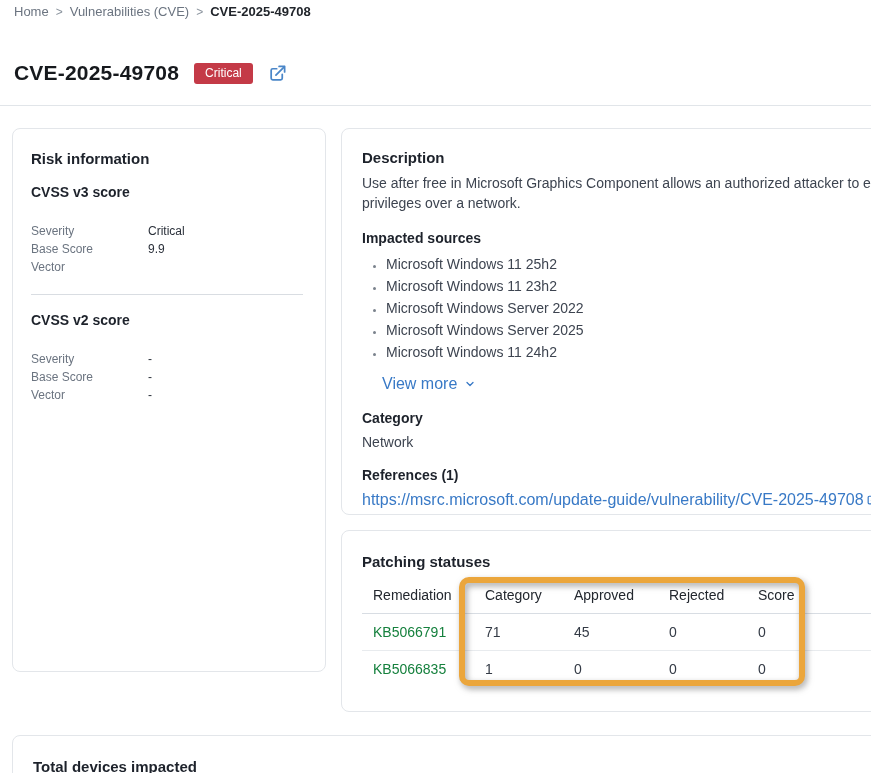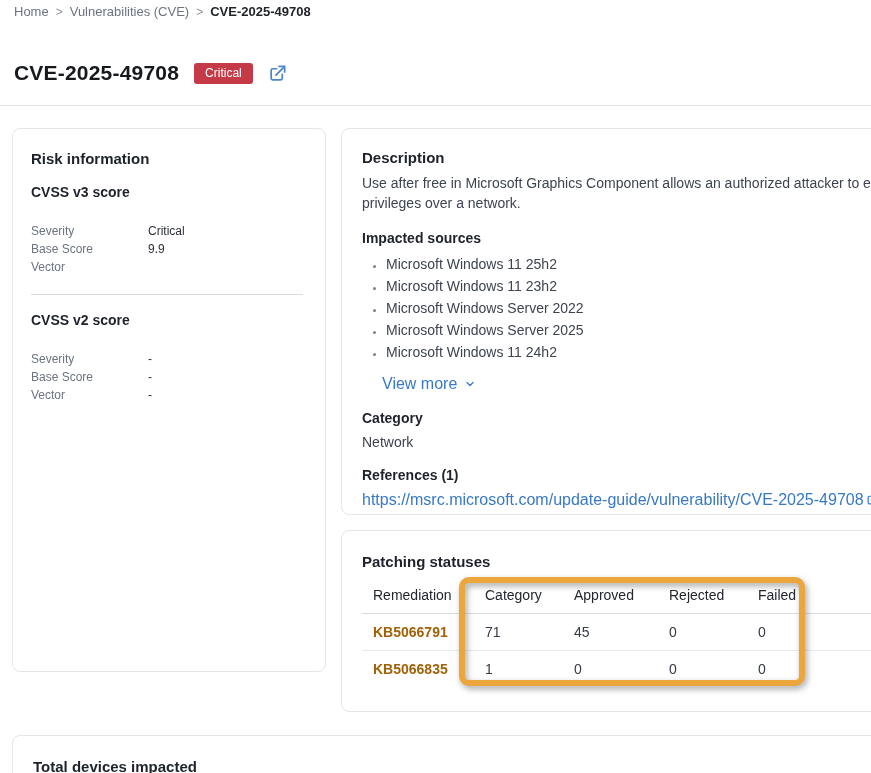--- a/index.html
+++ b/index.html
@@ -63,21 +63,21 @@
   .mt-lg{margin-top:24px;}
   .ref-link{display:inline-flex;align-items:flex-start;gap:2px;margin-top:8px;}
   
   .patch-table{width:100%;border-collapse:collapse;table-layout:fixed;margin-top:7px;}
   .patch-table th,.patch-table td{text-align:left;font-size:14px;padding:10px 0;}
   .patch-table th{color:#22272e;font-weight:400;}
   .patch-table td{color:#333a45;}
   .patch-table th:first-child,.patch-table td:first-child{padding-left:11px;}
   .patch-table thead tr{border-bottom:1px solid #d8dde3;}
   .patch-table tbody tr:first-child{border-bottom:1px solid #e8ebee;}
-  .patch-table td:first-child{color:#a16207;font-weight:bold;}
+  .patch-table td:first-child{color:#15803d;}
   
   .highlight-rect{
     position:absolute;left:459px;top:577px;width:346px;height:109px;
     border:6px solid var(--highlight_orange);border-radius:10px;
     filter:drop-shadow(2px 3px 3px rgba(90,90,90,.55));
     pointer-events:none;z-index:5;
   }
   svg{display:block;}
 </style>
 </head>
@@ -190,21 +190,21 @@
         <col style="width:89px">
         <col style="width:80px">
         <col>
       </colgroup>
     <thead>
       <tr>
         <th>Remediation</th>
         <th>Category</th>
         <th>Approved</th>
         <th>Rejected</th>
-        <th>Failed</th>
+        <th>Score</th>
         <th></th>
       </tr>
     </thead>
     <tbody>
       <tr>
         <td>KB5066791</td>
         <td>71</td>
         <td>45</td>
         <td>0</td>
         <td>0</td>

